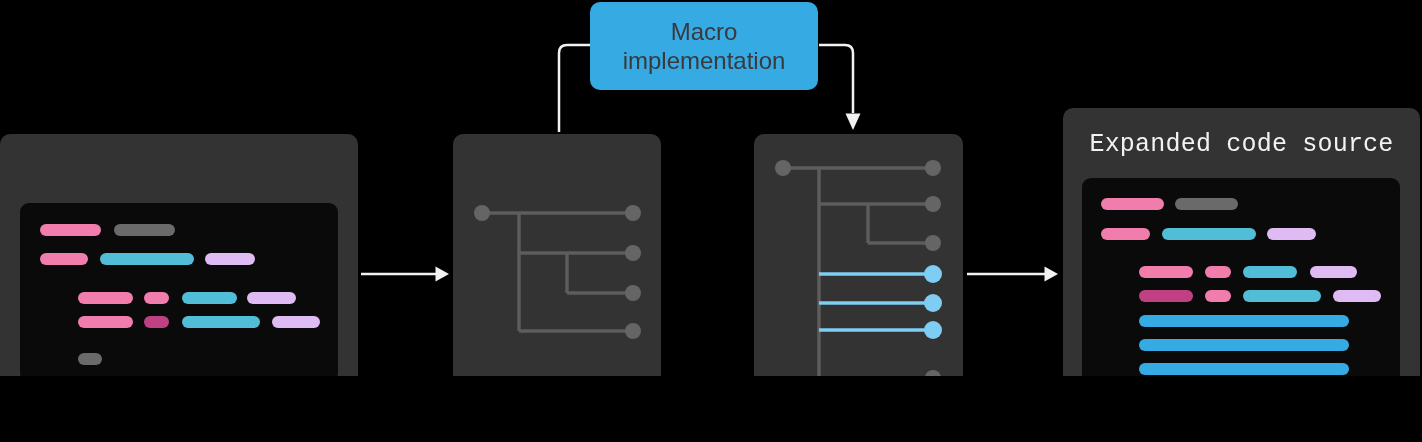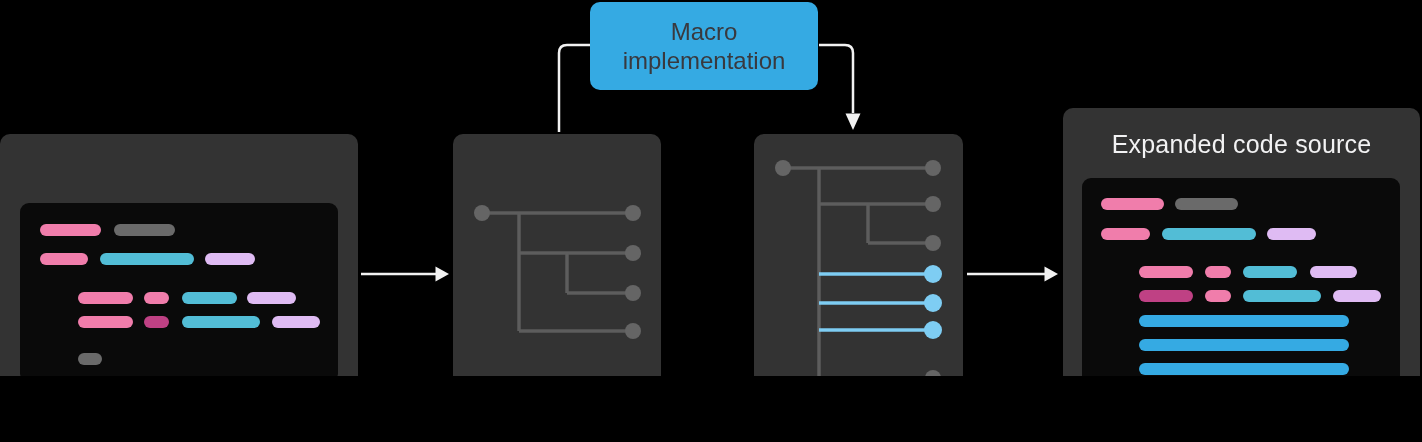--- a/index.html
+++ b/index.html
@@ -1,20 +1,20 @@
 <!DOCTYPE html>
 <html><head>
 <meta charset="utf-8">
 <style>
   html,body{margin:0;padding:0;background:#000;}
   #stage{
     position:relative;width:1422px;height:376px;overflow:hidden;
     font-family:"Liberation Sans", sans-serif;
   }
-  .panel{position:absolute;border-radius:10px;}
+  .panel{position:absolute;border-radius:10px;font-family:Liberation Mono, monospace;}
   .panel-title{
     position:absolute;left:0;right:0;text-align:center;
     font-size:25px;font-weight:400;letter-spacing:.2px;
   }
   .code-editor{position:absolute;border-radius:9px;}
   .bar{position:absolute;height:12px;border-radius:6px;}
   .macro-box{
     position:absolute;border-radius:10px;
     display:flex;align-items:center;justify-content:center;text-align:center;
     font-size:24px;line-height:29px;font-weight:400;

